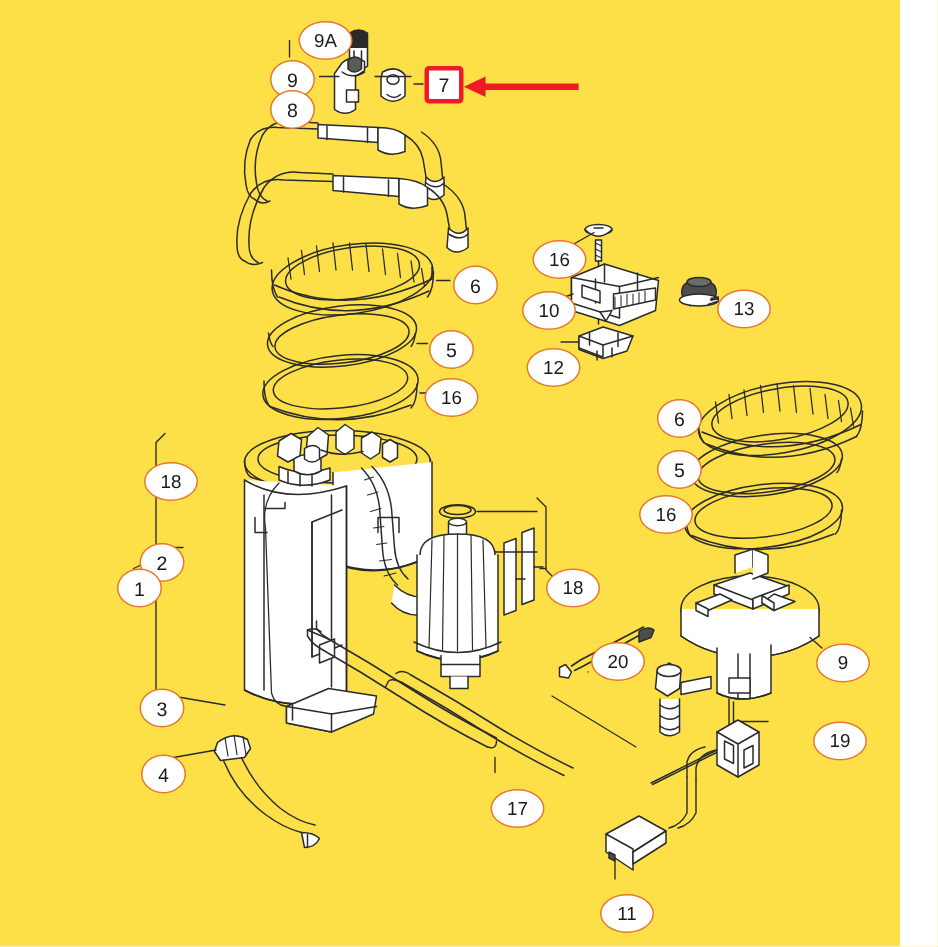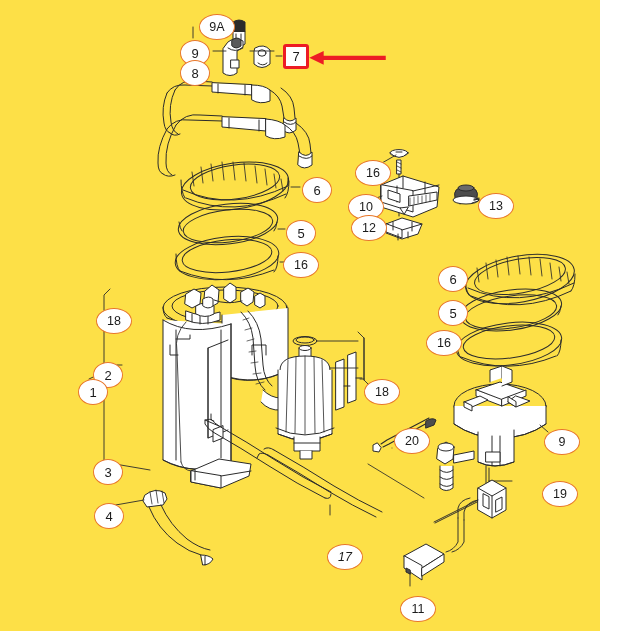--- a/index.html
+++ b/index.html
@@ -420,31 +420,31 @@
   <div id="callout-layer">
       <div class="callout wide" style="left: 199px; top: 14px;">9A</div>
       <div class="callout" style="left: 180px; top: 40px;">9</div>
       <div class="callout" style="left: 180px; top: 60px;">8</div>
       <div class="callout boxed" style="left: 283px; top: 44px;">7</div>
       <div class="callout" style="left: 302px; top: 177px;">6</div>
       <div class="callout" style="left: 286px; top: 220px;">5</div>
       <div class="callout wide" style="left: 283px; top: 252px;">16</div>
       <div class="callout wide" style="left: 355px; top: 160px;">16</div>
       <div class="callout wide" style="left: 348px; top: 194px;">10</div>
-      <div class="callout wide" style="left: 351px; top: 215px; text-align: center;">12</div>
+      <div class="callout wide" style="left: 351px; top: 232px; text-align: center;">12</div>
       <div class="callout wide" style="left: 478px; top: 193px;">13</div>
       <div class="callout" style="left: 438px; top: 266px;">6</div>
       <div class="callout" style="left: 438px; top: 300px;">5</div>
       <div class="callout wide" style="left: 426px; top: 330px;">16</div>
       <div class="callout wide" style="left: 96px; top: 308px;">18</div>
       <div class="callout" style="left: 93px; top: 362px;">2</div>
       <div class="callout" style="left: 78px; top: 379px;">1</div>
       <div class="callout" style="left: 93px; top: 459px;">3</div>
       <div class="callout" style="left: 94px; top: 503px;">4</div>
       <div class="callout wide" style="left: 364px; top: 379px;">18</div>
-      <div class="callout wide" style="left: 327px; top: 544px; font-style: italic;">17</div>
+      <div class="callout wide" style="left: 327px; top: 526px;">17</div>
       <div class="callout wide" style="left: 394px; top: 428px; text-align: center;">20</div>
       <div class="callout wide" style="left: 544px; top: 429px;">9</div>
       <div class="callout wide" style="left: 542px; top: 481px;">19</div>
       <div class="callout wide" style="left: 400px; top: 596px;">11</div>
     </div>
 
 </div>
 
 </body></html>

